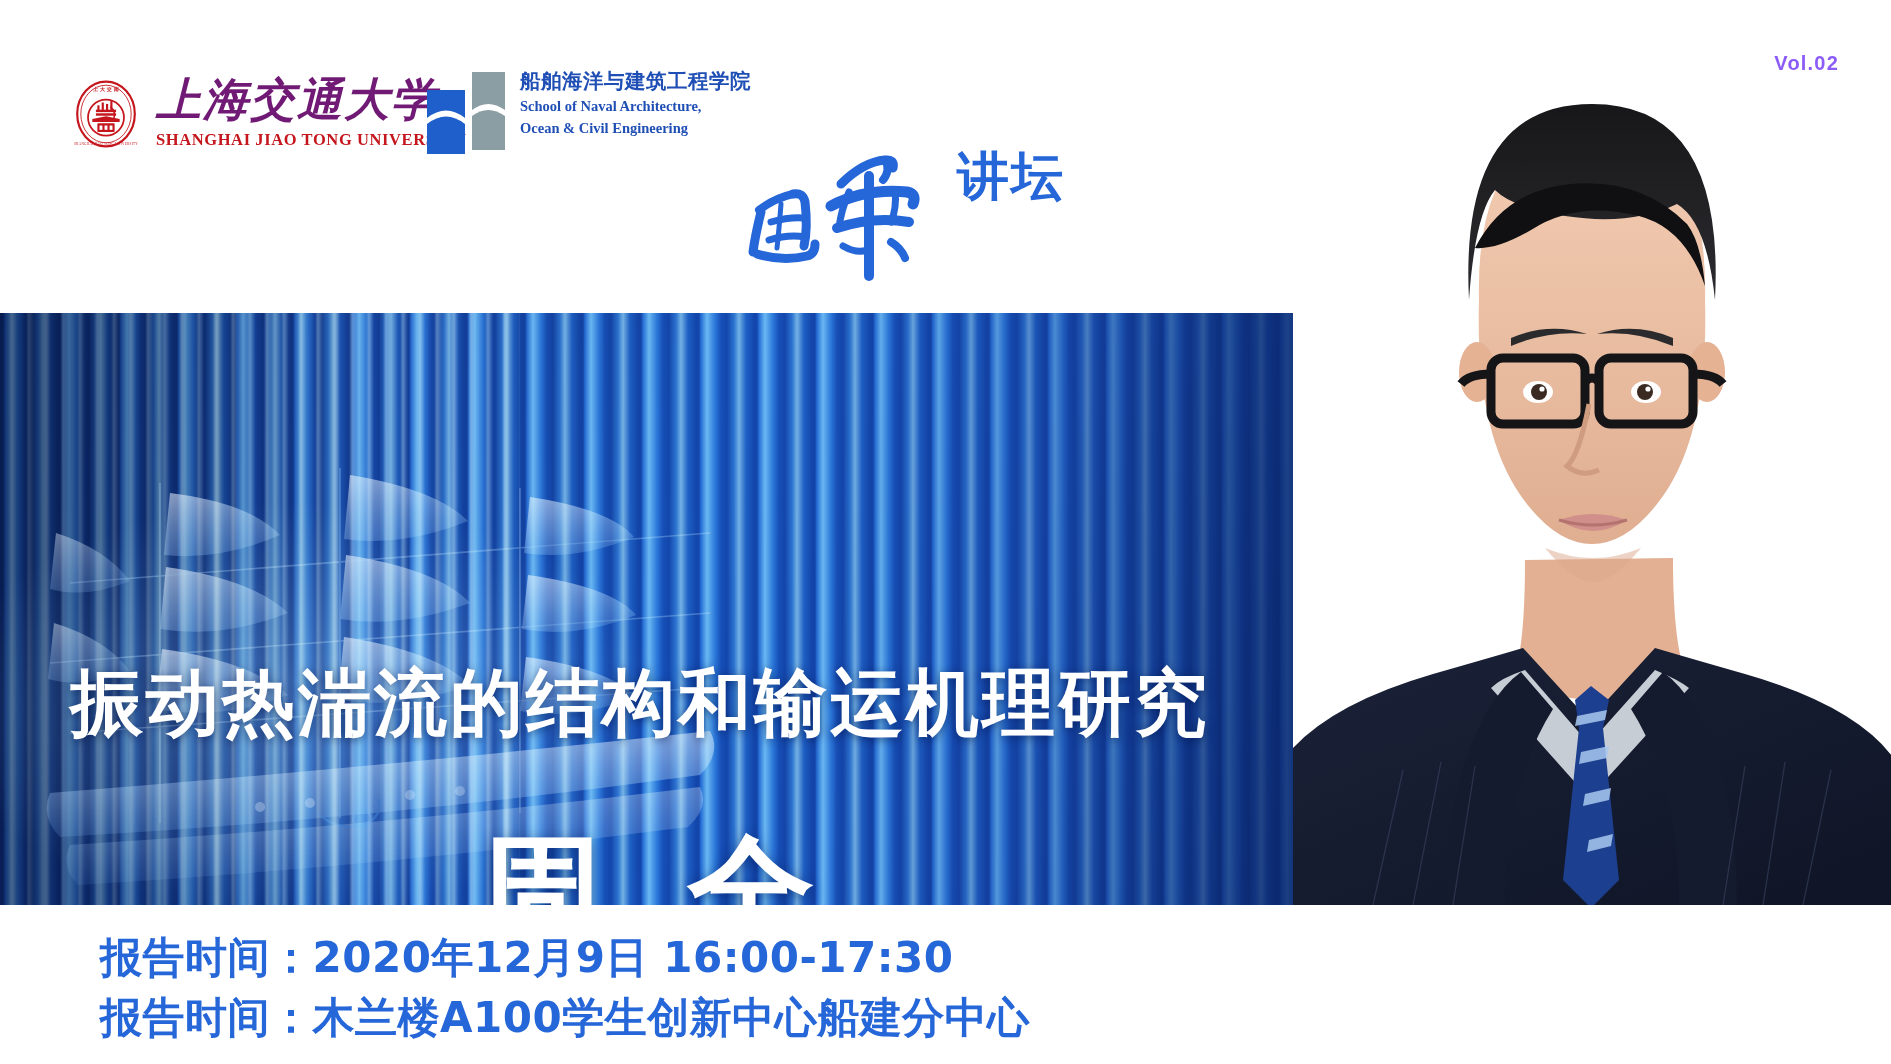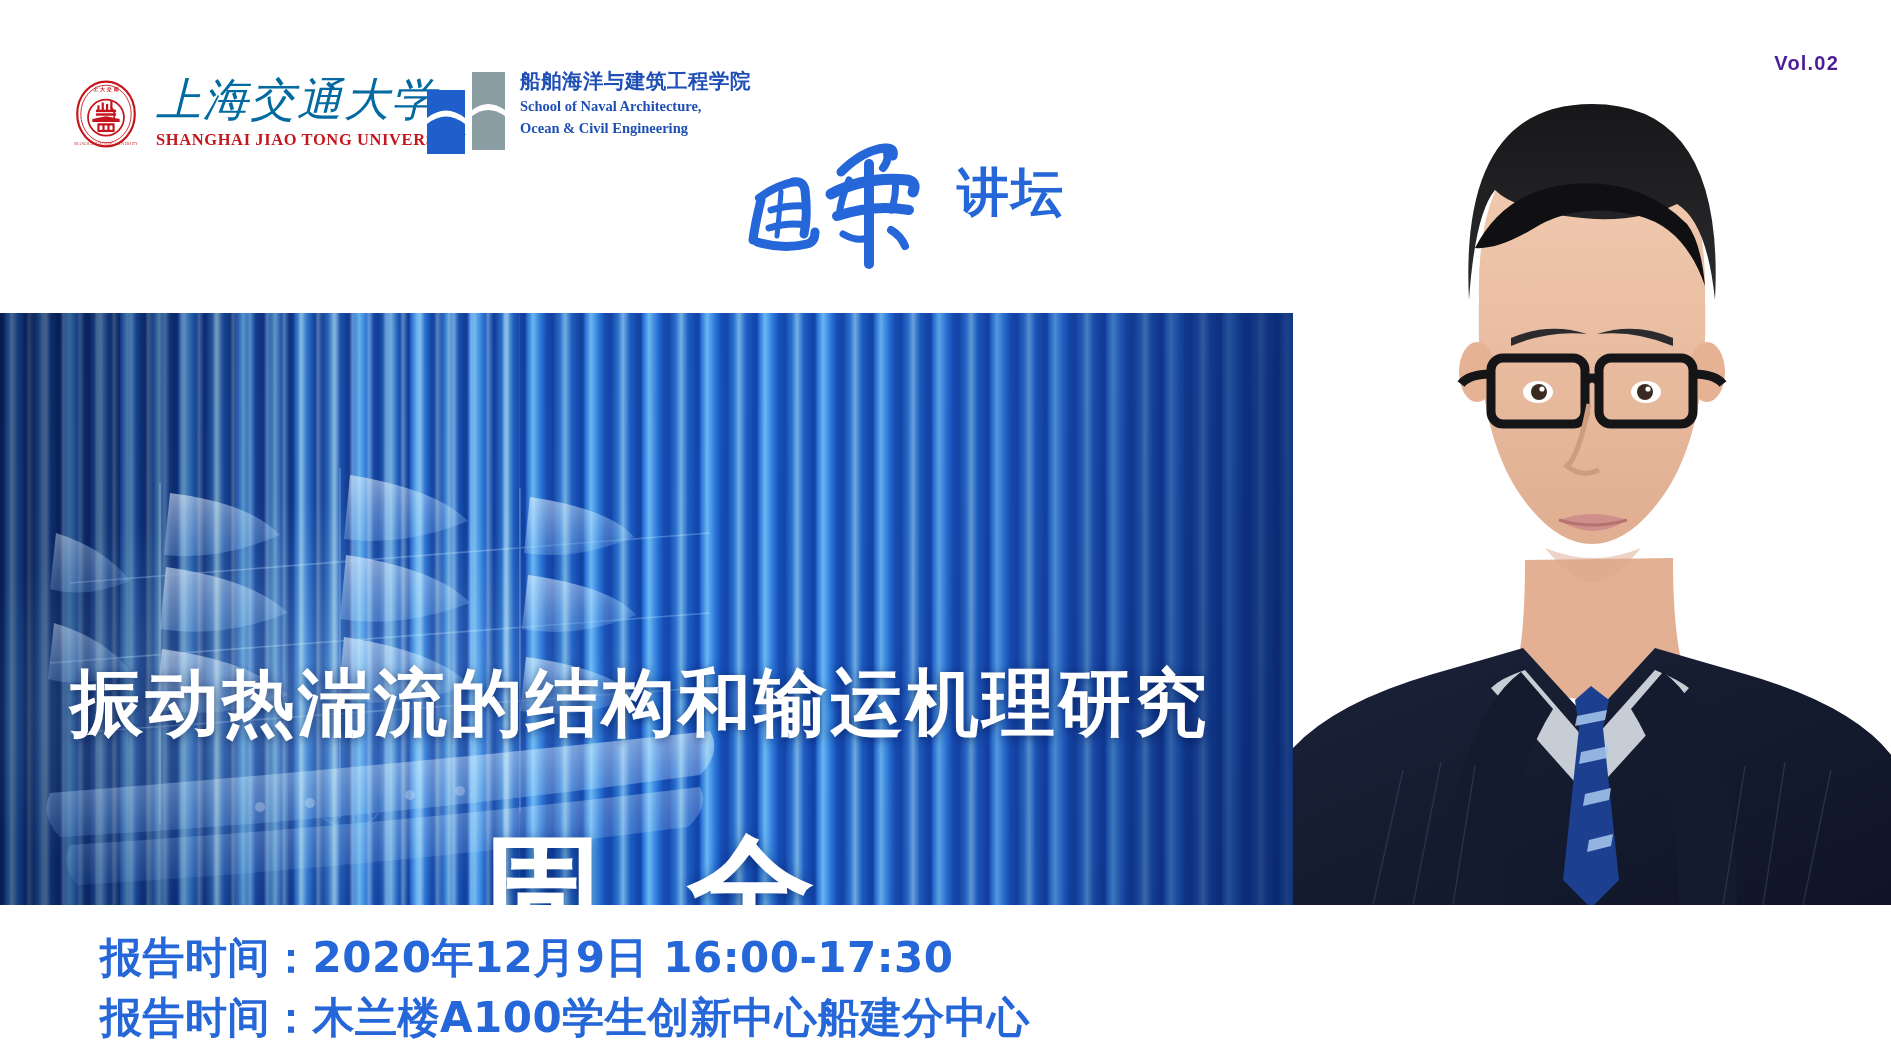--- a/index.html
+++ b/index.html
@@ -10,22 +10,22 @@
   }
   .poster{position:absolute;inset:0;background:#fff;overflow:hidden;}
 
   
   .logo-row{position:absolute;left:70px;top:78px;display:flex;align-items:center;}
   .sjtu-emblem{width:72px;height:72px;flex:0 0 auto;position:relative;}
   .sjtu-emblem svg{display:block;}
   .sjtu-word{margin-left:14px;display:flex;flex-direction:column;justify-content:center;}
   .sjtu-cn{
     font-family:"Liberation Serif","DejaVu Serif",serif;
-    font-weight:400;font-style:italic;font-size:45px;line-height:1;
-    color:#0369a1;letter-spacing:2px;white-space:nowrap;
+    font-weight:700;font-style:italic;font-size:45px;line-height:1;
+    color:#701a75;letter-spacing:2px;white-space:nowrap;
   }
   .sjtu-en{
     font-family:"Liberation Serif","DejaVu Serif",serif;
     font-weight:700;font-size:16.5px;letter-spacing:.6px;color:#C5161D;
     margin-top:7px;white-space:nowrap;
   }
 
   .naoce{position:absolute;left:425px;top:70px;display:flex;}
   .naoce-mark{width:82px;height:86px;flex:0 0 auto;}
   .naoce-text{margin-left:13px;}
@@ -39,25 +39,25 @@
   }
 
   
   .vol{position:absolute;right:52px;top:42px;text-align:right;z-index:14;}
   .vol-cn{
     font-family:"DejaVu Sans",sans-serif;font-weight:700;font-size:30px;
     color:#2566D8;letter-spacing:20px;margin-right:-20px;white-space:nowrap;
   }
   .vol-en{
     font-family:"Liberation Sans",sans-serif;font-weight:700;font-size:20px;
-    color:#4c1d95;letter-spacing:1.2px;margin-top:10px;
-  }
-
-  
-  .forum{position:absolute;left:745px;top:138px;z-index:12;display:flex;align-items:center;}
+    color:#8b5cf6;letter-spacing:1.2px;margin-top:10px;
+  }
+
+  
+  .forum{position:absolute;left:745px;top:150px;z-index:12;display:flex;align-items:flex-start;}
   .forum-calli{width:210px;height:135px;flex:0 0 auto;margin-bottom:-6px;}
   .forum-rest{
     font-family:"DejaVu Sans",sans-serif;font-weight:700;font-size:52px;
     color:#2566D8;letter-spacing:2px;line-height:1;margin-left:2px;margin-bottom:22px;
   }
 
   
   .band{
     position:absolute;left:0;top:313px;width:1661px;height:592px;overflow:hidden;
     background:

